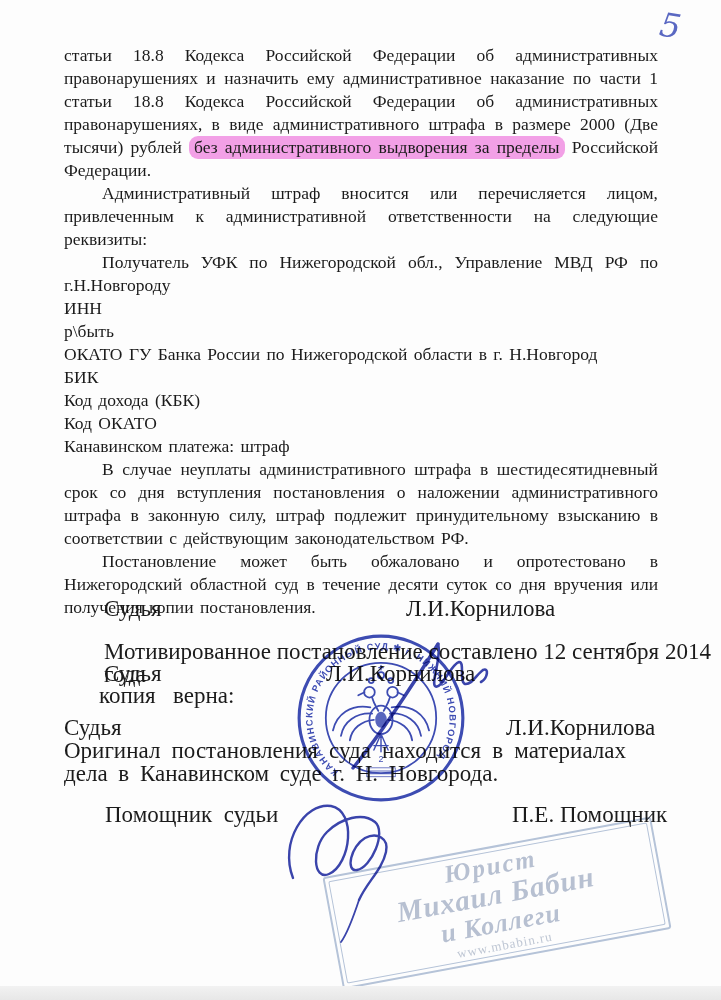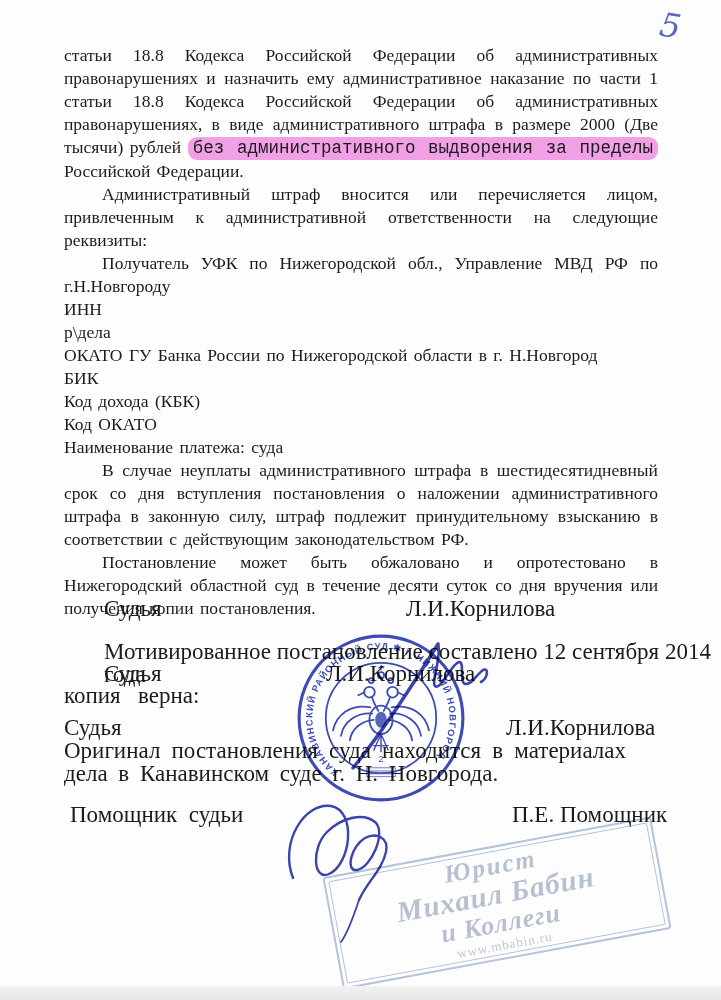--- a/index.html
+++ b/index.html
@@ -22,26 +22,25 @@
     font-size:17.5px;line-height:23px;word-spacing:2px;
   }
   .para{margin:0;text-align:justify;}
   .indent{text-indent:38px;}
   .req-line{text-align:left;}
   .hl{
     background:#f2a0e6;
     padding:1px 5px 2px 5px;
     border-radius:9px;
     box-decoration-break:clone;
-    font-family:Liberation Mono, monospace;
     -webkit-box-decoration-break:clone;
   }
   
   .abs{position:absolute;font-size:23px;line-height:23px;}
-  .prewrap{white-space:pre-wrap;}
+  .prewrap{white-space:pre-wrap;margin-left:35px;}
   .orig-note{width:562px;text-align:justify;word-spacing:5px;}
   
   .handnum{
     position:absolute;left:660px;top:6px;
     font-size:33px;font-style:italic;
     color:#5a68c2;transform:rotate(9deg);
     font-family:"DejaVu Serif",serif;
   }
   
   .stamp{
@@ -73,26 +72,26 @@
 
 <div class="page">
 
   <div class="handnum">5</div>
 
   <div class="body-text">
     <p class="para"><span>статьи 18.8 Кодекса Российской Федерации об административных правонарушениях и назначить ему административное наказание по части 1 статьи 18.8 Кодекса Российской Федерации об административных правонарушениях, в виде административного штрафа в размере 2000 (Две тысячи) рублей </span><span class="hl">без административного выдворения за пределы</span><span> Российской Федерации.</span></p>
     <p class="para indent">Административный штраф вносится или перечисляется лицом, привлеченным к административной ответственности на следующие реквизиты:</p>
     <p class="para indent">Получатель УФК по Нижегородской обл., Управление МВД РФ по г.Н.Новгороду</p>
     <div class="req-line">ИНН</div>
-    <div class="req-line">р\дела</div>
+    <div class="req-line">р\быть</div>
     <div class="req-line">ОКАТО ГУ Банка России по Нижегородской области в г. Н.Новгород</div>
     <div class="req-line">БИК</div>
     <div class="req-line">Код дохода (КБК)</div>
     <div class="req-line">Код ОКАТО</div>
-    <div class="req-line">Наименование платежа: суда</div>
+    <div class="req-line">Канавинском платежа: штраф</div>
     <p class="para indent">В случае неуплаты административного штрафа в шестидесятидневный срок со дня вступления постановления о наложении административного штрафа в законную силу, штраф подлежит принудительному взысканию в соответствии с действующим законодательством РФ.</p>
     <p class="para indent">Постановление может быть обжаловано и опротестовано в Нижегородский областной суд в течение десяти суток со дня вручения или получения копии постановления.</p>
   </div>
 
   <div class="abs" style="left:104px;top:597px;">Судья</div>
   <div class="abs" style="left:406px;top:597px;">Л.И.Корнилова</div>
 
   <div class="abs" style="left:104px;top:640px;">Мотивированное постановление составлено 12 сентября 2014 года</div>
   <div class="abs" style="left:104px;top:662px;">Судья</div>
   <div class="abs" style="left:326px;top:662px;">Л.И.Корнилова</div>

